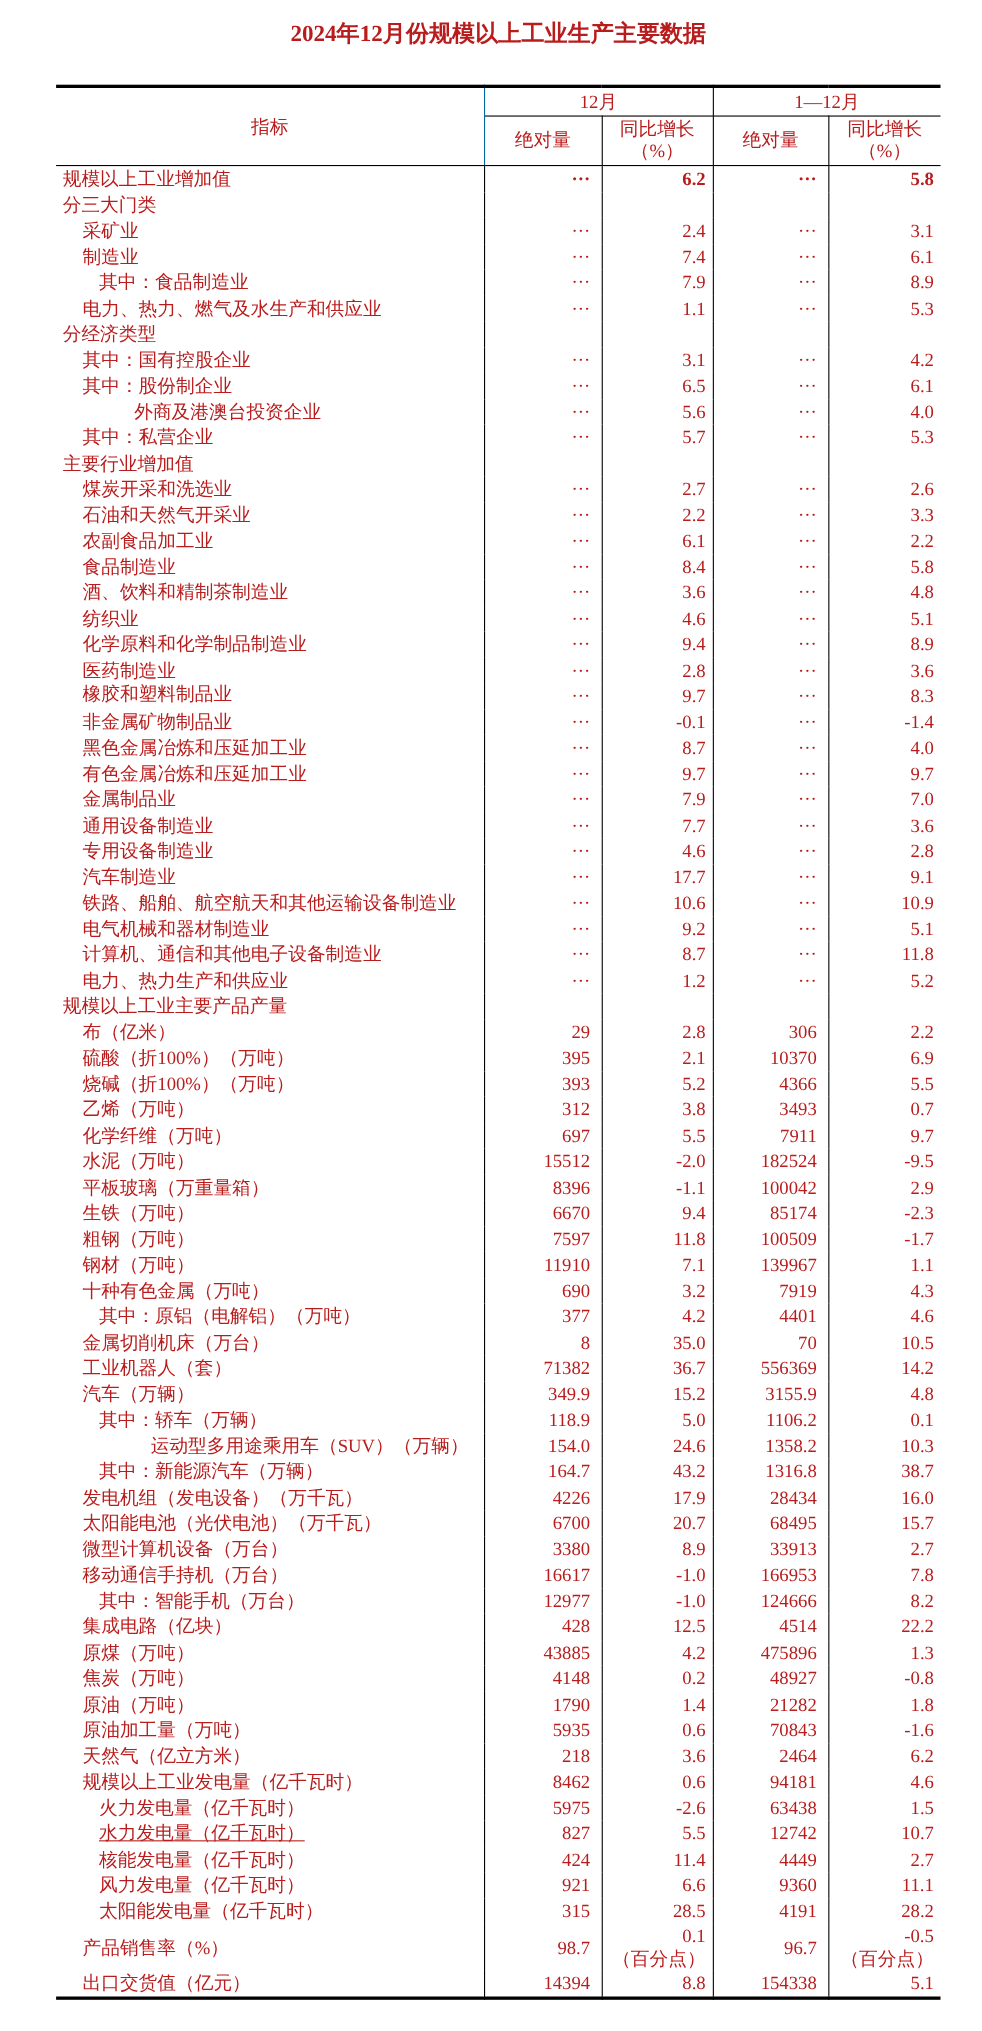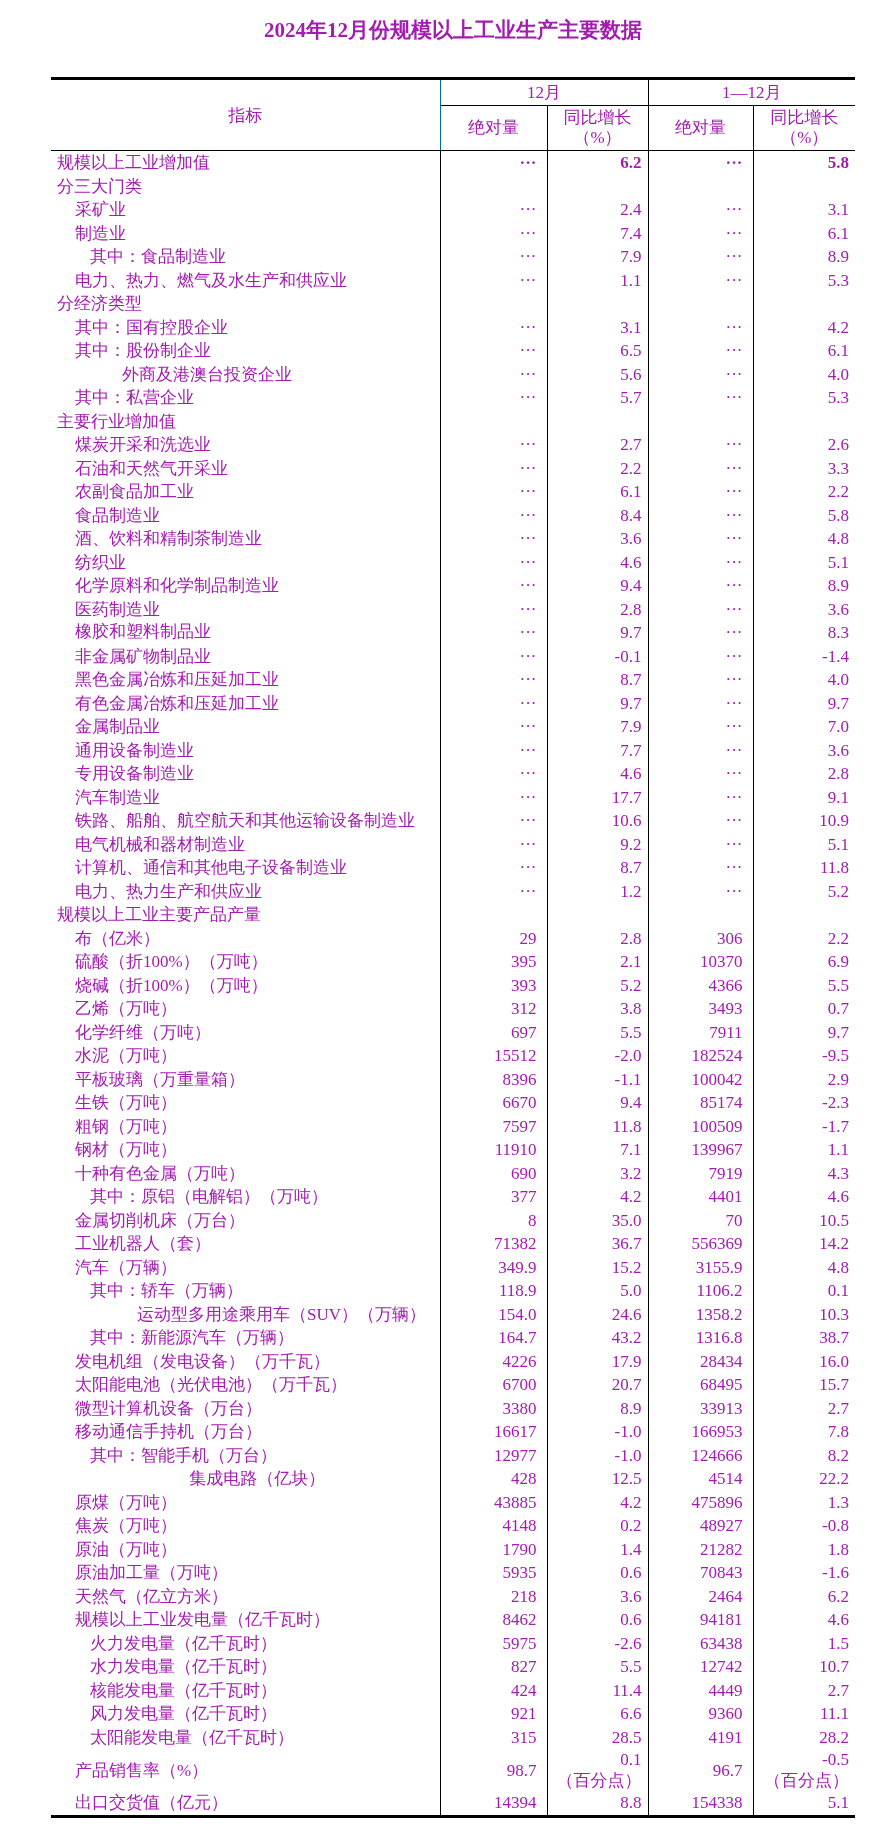--- a/index.html
+++ b/index.html
@@ -1,17 +1,17 @@
 <!DOCTYPE html>
 <html><head>
 <meta charset="utf-8">
 <style>
   html,body{margin:0;padding:0;background:#fff;}
   .page{
-    width:893px;height:1846px;background:#fff;color:#a21caf;overflow:hidden;
+    width:893px;height:1846px;background:#fff;color:#b91c1c;overflow:hidden;
     font-family:"Liberation Serif","DejaVu Serif",serif;
   }
   .content{margin-left:51px;width:804px;}
   .title{
     padding-top:15px;height:62px;box-sizing:content-box;
     text-align:center;font-size:21px;font-weight:bold;line-height:30px;
   }
   table.stat{
     border-collapse:collapse;table-layout:fixed;width:804px;
     border-top:3px solid #000;border-bottom:3px solid #000;
@@ -449,21 +449,21 @@
             <td class="val pr6">7.8</td>
           </tr>
           <tr>
             <td class="ind bR" style="padding-left: 39px;">其中：智能手机（万台）</td>
             <td class="val bR pr10">12977</td>
             <td class="val bR pr6">-1.0</td>
             <td class="val bR pr10">124666</td>
             <td class="val pr6">8.2</td>
           </tr>
           <tr>
-            <td class="ind bR" style="padding-left: 24px; text-align: center;">集成电路（亿块）</td>
+            <td class="ind bR" style="padding-left: 24px;">集成电路（亿块）</td>
             <td class="val bR pr10">428</td>
             <td class="val bR pr6">12.5</td>
             <td class="val bR pr10">4514</td>
             <td class="val pr6">22.2</td>
           </tr>
           <tr>
             <td class="ind bR" style="padding-left: 24px;">原煤（万吨）</td>
             <td class="val bR pr10">43885</td>
             <td class="val bR pr6">4.2</td>
             <td class="val bR pr10">475896</td>
@@ -505,21 +505,21 @@
             <td class="val pr6">4.6</td>
           </tr>
           <tr>
             <td class="ind bR" style="padding-left: 39px;">火力发电量（亿千瓦时）</td>
             <td class="val bR pr10">5975</td>
             <td class="val bR pr6">-2.6</td>
             <td class="val bR pr10">63438</td>
             <td class="val pr6">1.5</td>
           </tr>
           <tr>
-            <td class="ind bR" style="padding-left: 39px;">水力发电量（亿千瓦时）</td>
+            <td class="ind bR" style="padding-left: 39px; text-decoration: underline;">水力发电量（亿千瓦时）</td>
             <td class="val bR pr10">827</td>
             <td class="val bR pr6">5.5</td>
             <td class="val bR pr10">12742</td>
             <td class="val pr6">10.7</td>
           </tr>
           <tr>
             <td class="ind bR" style="padding-left: 39px;">核能发电量（亿千瓦时）</td>
             <td class="val bR pr10">424</td>
             <td class="val bR pr6">11.4</td>
             <td class="val bR pr10">4449</td>

